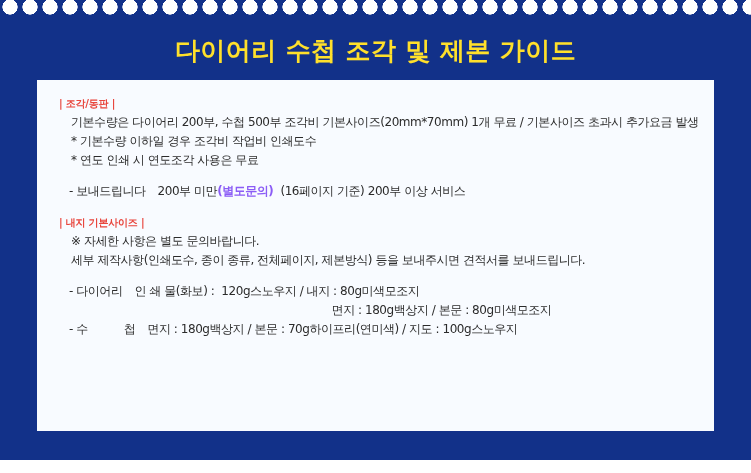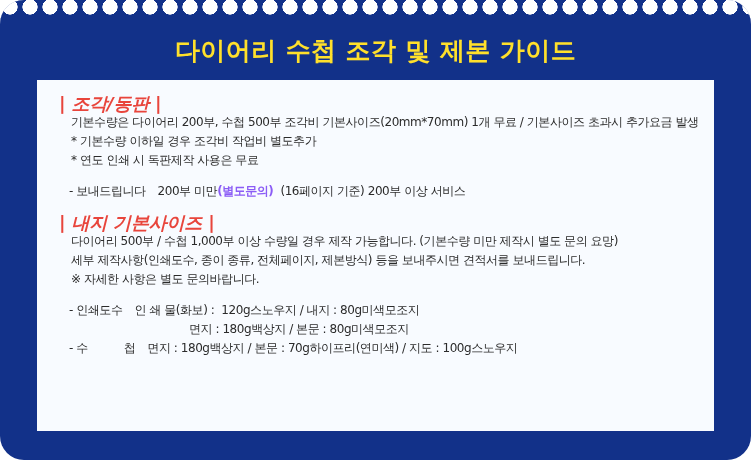--- a/index.html
+++ b/index.html
@@ -15,21 +15,20 @@
     overflow: hidden;
   }
 
   .poster {
     position: relative;
     width: 751px;
     height: 460px;
     background: #123189;
     box-sizing: border-box;
     overflow: hidden;
-    border-radius: 24px;
   }
 
   
   .scallop-edge {
     position: absolute;
     top: 0;
     left: 0;
     width: 751px;
     height: 23px;
     background-color: #ffffff;
@@ -68,40 +67,40 @@
   .section {
     margin-bottom: 12px;
   }
   .section:last-child {
     margin-bottom: 0;
   }
 
   .section-head {
     color: #e8453c;
     font-weight: bold;
-    font-size: 18px;
+    font-size: 10px;
     line-height: 19px;
     letter-spacing: -0.2px;
     white-space: nowrap;
-    font-style: italic;
   }
 
   .line {
     color: #2b2b2b;
     font-size: 12px;
     line-height: 19px;
     letter-spacing: -0.45px;
     white-space: nowrap;
     padding-left: 12px;
   }
   .line.indent-dash {
     padding-left: 10px;
   }
   .line.indent-deep {
     padding-left: 130px;
+    text-align: center;
   }
 
   .sp {
     display: inline-block;
     width: 36px;
   }
   .sp-sm {
     display: inline-block;
     width: 12px;
   }
@@ -131,43 +130,42 @@
 
   <div class="scallop-edge"></div>
 
   <div class="poster-title">다이어리 수첩 조각 및 제본 가이드</div>
 
   <div class="card">
 
     <div class="section">
       <div class="section-head">| 조각/동판 |</div>
       <div class="line">기본수량은 다이어리 200부, 수첩 500부 조각비 기본사이즈(20mm*70mm) 1개 무료 / 기본사이즈 초과시 추가요금 발생</div>
-      <div class="line">* 기본수량 이하일 경우 조각비 작업비 별도추가</div>
-      <div class="line">* 연도 인쇄 시 독판제작 사용은 무료</div>
+      <div class="line">* 기본수량 이하일 경우 조각비 작업비 인쇄도수</div>
+      <div class="line">* 연도 인쇄 시 연도조각 사용은 무료</div>
     </div>
 
     <div class="section">
 
       <div class="line indent-dash">
         <span>- 보내드립니다</span><span class="sp-sm"></span><span>200부 미만</span><b class="em">(별도문의)</b><span class="sp-xs"></span><span>(16페이지 기준) 200부 이상 서비스</span>
       </div>
 
     </div>
 
     <div class="section">
       <div class="section-head">| 내지 기본사이즈 |</div>
-      <div class="line">다이어리 500부 / 수첩 1,000부 이상 수량일 경우 제작 가능합니다. (기본수량 미만 제작시 별도 문의 요망)</div>
+      <div class="line">※ 자세한 사항은 별도 문의바랍니다.</div>
       <div class="line">세부 제작사항(인쇄도수, 종이 종류, 전체페이지, 제본방식) 등을 보내주시면 견적서를 보내드립니다.</div>
-      <div class="line">※ 자세한 사항은 별도 문의바랍니다.</div>
     </div>
 
     <div class="section">
 
       <div class="line indent-dash">
-        <span>- 인쇄도수</span><span class="sp-sm"></span><span>인 쇄 물(화보) :</span><span class="sp-xs"></span><span>120g스노우지 / 내지 : 80g미색모조지</span>
+        <span>- 다이어리</span><span class="sp-sm"></span><span>인 쇄 물(화보) :</span><span class="sp-xs"></span><span>120g스노우지 / 내지 : 80g미색모조지</span>
       </div>
 
       <div class="line indent-deep">면지 : 180g백상지 / 본문 : 80g미색모조지</div>
 
       <div class="line indent-dash">
         <span>- 수</span><span class="sp"></span><span>첩</span><span class="sp-sm"></span><span>면지 : 180g백상지 / 본문 : 70g하이프리(연미색) / 지도 : 100g스노우지</span>
       </div>
     </div>
 
   </div>

